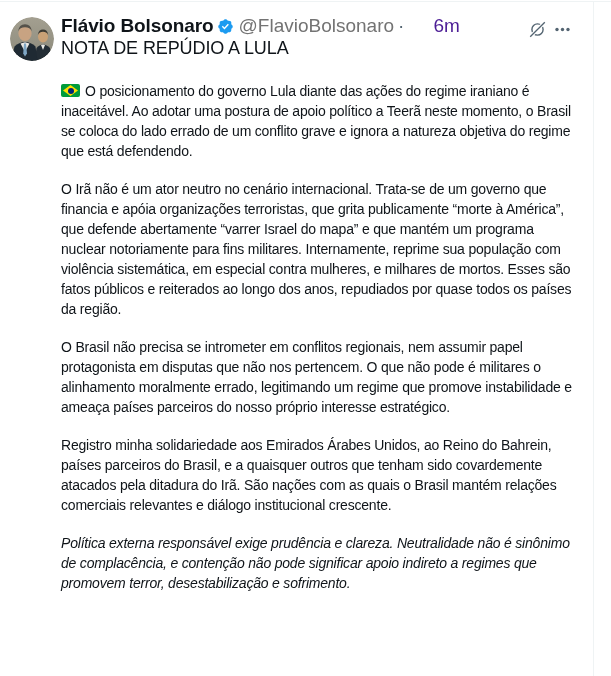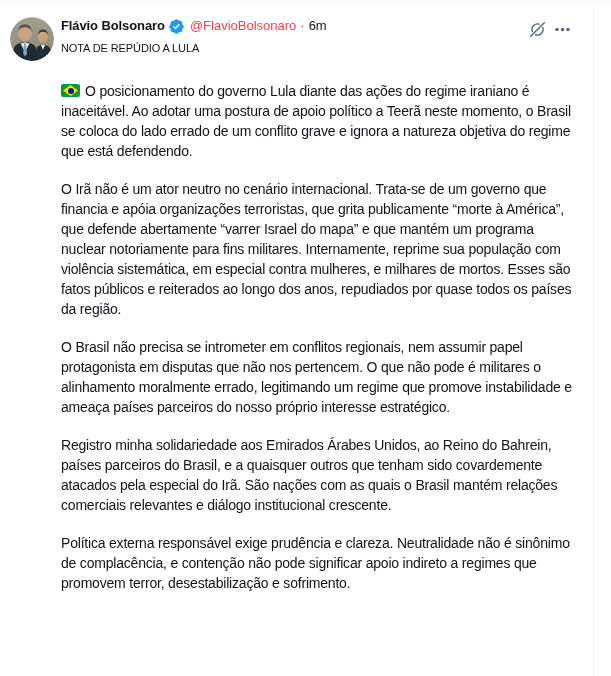--- a/index.html
+++ b/index.html
@@ -22,41 +22,41 @@
     position:absolute; left:10px; top:17px;
     width:44px; height:44px; border-radius:50%;
     overflow:hidden; cursor:pointer;
   }
   .avatar svg { display:block; width:44px; height:44px; }
 
   .content { position:absolute; left:61px; top:16px; width:519px; }
 
   .header-row {
     display:flex; align-items:center;
-    font-size:13px; line-height:20px;
+    font-size:19px; line-height:20px;
     white-space:nowrap;
   }
   .name { font-weight:700; letter-spacing:-0.1px; cursor:pointer; }
   .badge { display:inline-flex; margin-left:3px; }
   .badge svg { width:17px; height:17px; }
-  .handle { margin-left:5px; color:#ef4444; cursor:pointer; }
+  .handle { margin-left:5px; color:#737373; cursor:pointer; }
   .sep { margin:0 4px; color:#536471; }
-  .time { color:#0f172a; }
+  .time { color:#4c1d95;margin-left:25px; }
 
   .header-icons {
     position:absolute; top:21px; left:529px;
     display:flex; align-items:center; gap:9px;
   }
   .icon-btn { display:inline-flex; align-items:center; justify-content:center; cursor:pointer; }
 
-  .title { font-size:11px; line-height:20px; margin-top:2px; letter-spacing:-0.1px; }
+  .title { font-size:18px; line-height:20px; margin-top:2px; letter-spacing:-0.1px; }
 
   .body { margin-top:23px; font-size:14px; line-height:20px; letter-spacing:-0.2px; }
   .body p { margin:0 0 18px 0; }
-  .body p:last-child { margin-bottom:16px; }
+  .body p:last-child { margin-bottom:16px;font-style:italic; }
 
   .flag {
     display:inline-block; position:relative;
     width:19px; height:13px; border-radius:2px;
     background:#009b3a; overflow:hidden;
     vertical-align:-1px; margin-right:5px;
   }
   .flag .diamond {
     position:absolute; left:2px; right:2px; top:1px; bottom:1px;
     background:#fedf00;
@@ -115,21 +115,21 @@
       <span class="sep">·</span>
       <span class="time">6m</span>
     </div>
 
     <div class="title">NOTA DE REPÚDIO A LULA</div>
 
     <div class="body">
       <p><span class="flag"><span class="diamond"></span><span class="globe"></span></span><span>O posicionamento do governo Lula diante das ações do regime iraniano é inaceitável. Ao adotar uma postura de apoio político a Teerã neste momento, o Brasil se coloca do lado errado de um conflito grave e ignora a natureza objetiva do regime que está defendendo.</span></p>
       <p>O Irã não é um ator neutro no cenário internacional. Trata-se de um governo que financia e apóia organizações terroristas, que grita publicamente “morte à América”, que defende abertamente “varrer Israel do mapa” e que mantém um programa nuclear notoriamente para fins militares. Internamente, reprime sua população com violência sistemática, em especial contra mulheres, e milhares de mortos. Esses são fatos públicos e reiterados ao longo dos anos, repudiados por quase todos os países da região.</p>
       <p>O Brasil não precisa se intrometer em conflitos regionais, nem assumir papel protagonista em disputas que não nos pertencem. O que não pode é militares o alinhamento moralmente errado, legitimando um regime que promove instabilidade e ameaça países parceiros do nosso próprio interesse estratégico.</p>
-      <p>Registro minha solidariedade aos Emirados Árabes Unidos, ao Reino do Bahrein, países parceiros do Brasil, e a quaisquer outros que tenham sido covardemente atacados pela especial do Irã. São nações com as quais o Brasil mantém relações comerciais relevantes e diálogo institucional crescente.</p>
+      <p>Registro minha solidariedade aos Emirados Árabes Unidos, ao Reino do Bahrein, países parceiros do Brasil, e a quaisquer outros que tenham sido covardemente atacados pela ditadura do Irã. São nações com as quais o Brasil mantém relações comerciais relevantes e diálogo institucional crescente.</p>
       <p>Política externa responsável exige prudência e clareza. Neutralidade não é sinônimo de complacência, e contenção não pode significar apoio indireto a regimes que promovem terror, desestabilização e sofrimento.</p>
     </div>
   </div>
 
   <div class="header-icons">
     <span class="icon-btn">
       <svg width="17" height="17" viewBox="0 0 17 17" xmlns="http://www.w3.org/2000/svg">
         <circle cx="8.5" cy="8.5" r="5.6" fill="none" stroke="#536471" stroke-width="1.4"></circle>
         <line x1="2" y1="15" x2="15" y2="2" stroke="#ffffff" stroke-width="3.6"></line>
         <line x1="1.2" y1="15.8" x2="15.8" y2="1.2" stroke="#536471" stroke-width="1.3"></line>

